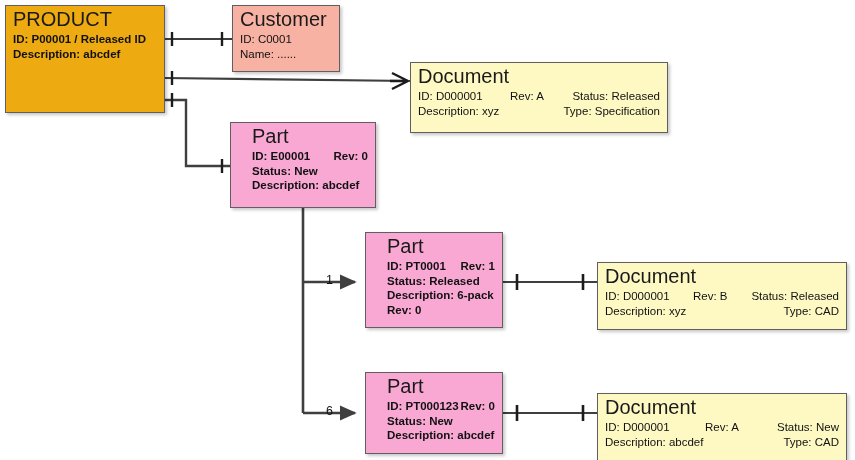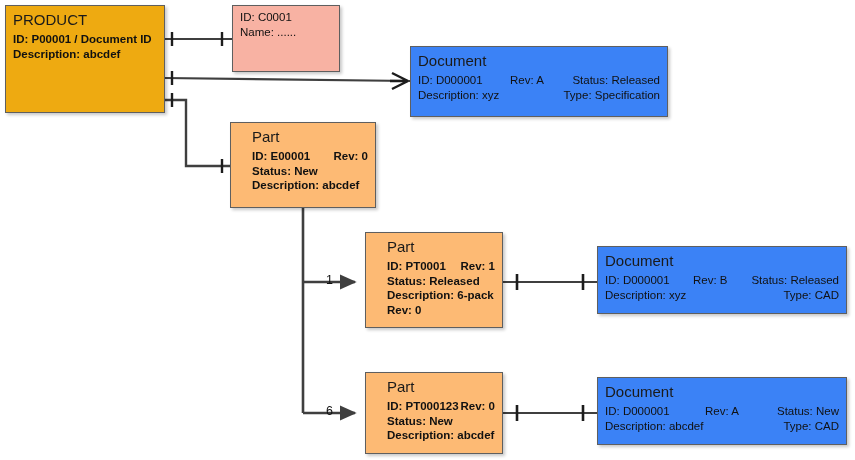--- a/index.html
+++ b/index.html
@@ -29,21 +29,21 @@
   }
   .node {
     position: absolute;
     box-sizing: border-box;
     border: 1.5px solid #5a5a5a;
     box-shadow: 2px 2px 3px rgba(0,0,0,0.22);
     padding: 4px 7px 5px 7px;
     overflow: hidden;
   }
   .node .title {
-    font-size: 15px;
+    font-size: 20px;
     line-height: 19px;
     color: #1a1a1a;
     font-weight: 400;
     margin-bottom: 3px;
     white-space: nowrap;
   }
   .node .rows {
     font-size: 11.5px;
     line-height: 14.5px;
     color: #111111;
@@ -77,25 +77,26 @@
   
   .node.product {
     background: #eeaa11;
     border-color: #5f5f5f;
   }
   .node.cust {
     background: #f8b2a3;
     border-color: #5f5f5f;
   }
   .node.doc {
-    background: #3b82f6;
-    border-color: #5f5f5f;
+    background: #fef9c3;
+    border-color: #5f5f5f;
+    margin-top: 16px;
   }
   .node.part {
-    background: #fdba74;
+    background: #f9a8d4;
     border-color: #5f5f5f;
     padding-left: 21px;
   }
 
   
   .mult-label {
     position: absolute;
     font-family: "Liberation Sans", sans-serif;
     font-size: 12.5px;
     color: #111111;
@@ -154,29 +155,30 @@
     </g>
   </svg>
 
   <div class="mult-label" style="left:326px; top:274px;">1</div>
   <div class="mult-label" style="left:326px; top:405px;">6</div>
 
   <div class="node product" style="left:5px; top:5px; width:160px; height:108px;">
     <div class="title">PRODUCT</div>
     <div class="rows">
       <div class="row">
-        <span class="c-left">ID: P00001 / Document ID</span>
+        <span class="c-left">ID: P00001 / Released ID</span>
       </div>
       <div class="row">
         <span class="c-left">Description: abcdef</span>
       </div>
     </div>
   </div>
 
   <div class="node cust" style="left:232px; top:5px; width:108px; height:67px;">
+    <div class="title">Customer</div>
     <div class="rows">
       <div class="row">
         <span class="c-left">ID: C0001</span>
       </div>
       <div class="row">
         <span class="c-left">Name: ......</span>
       </div>
     </div>
   </div>
 

